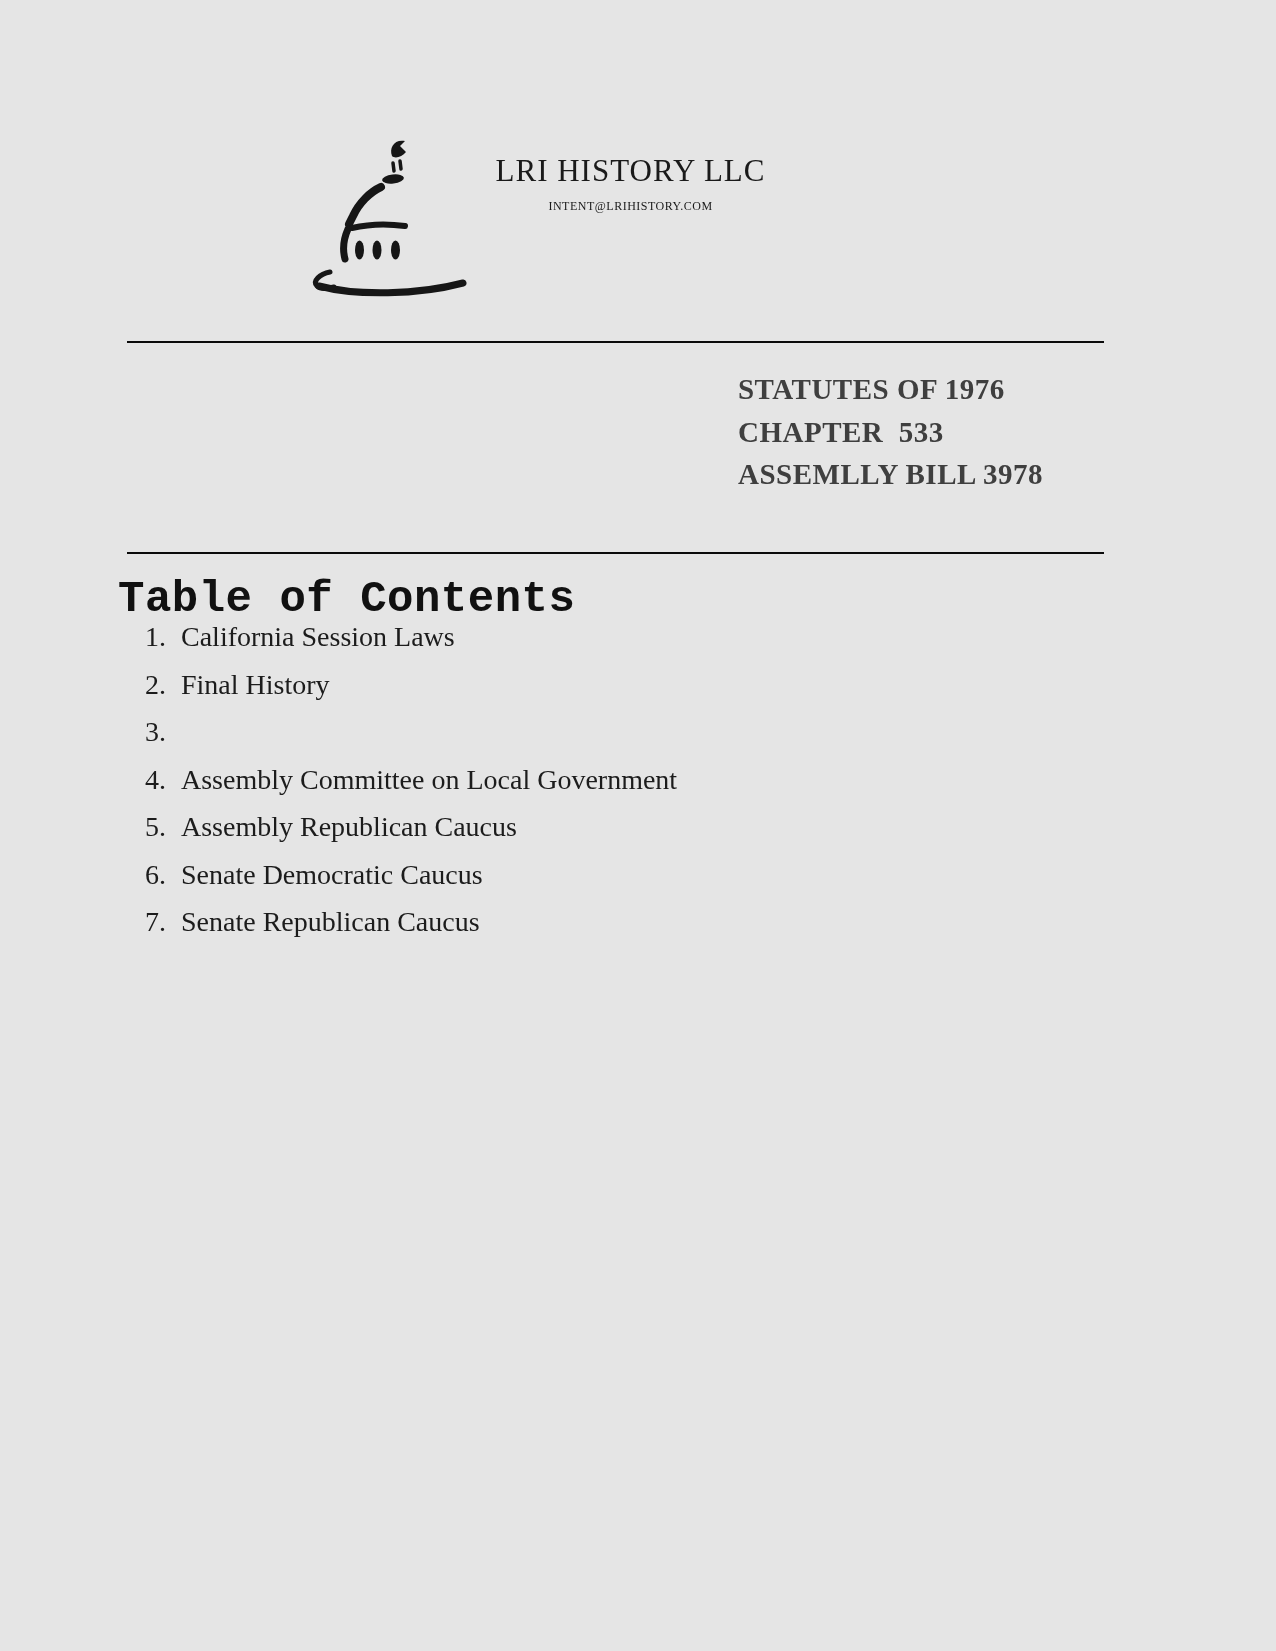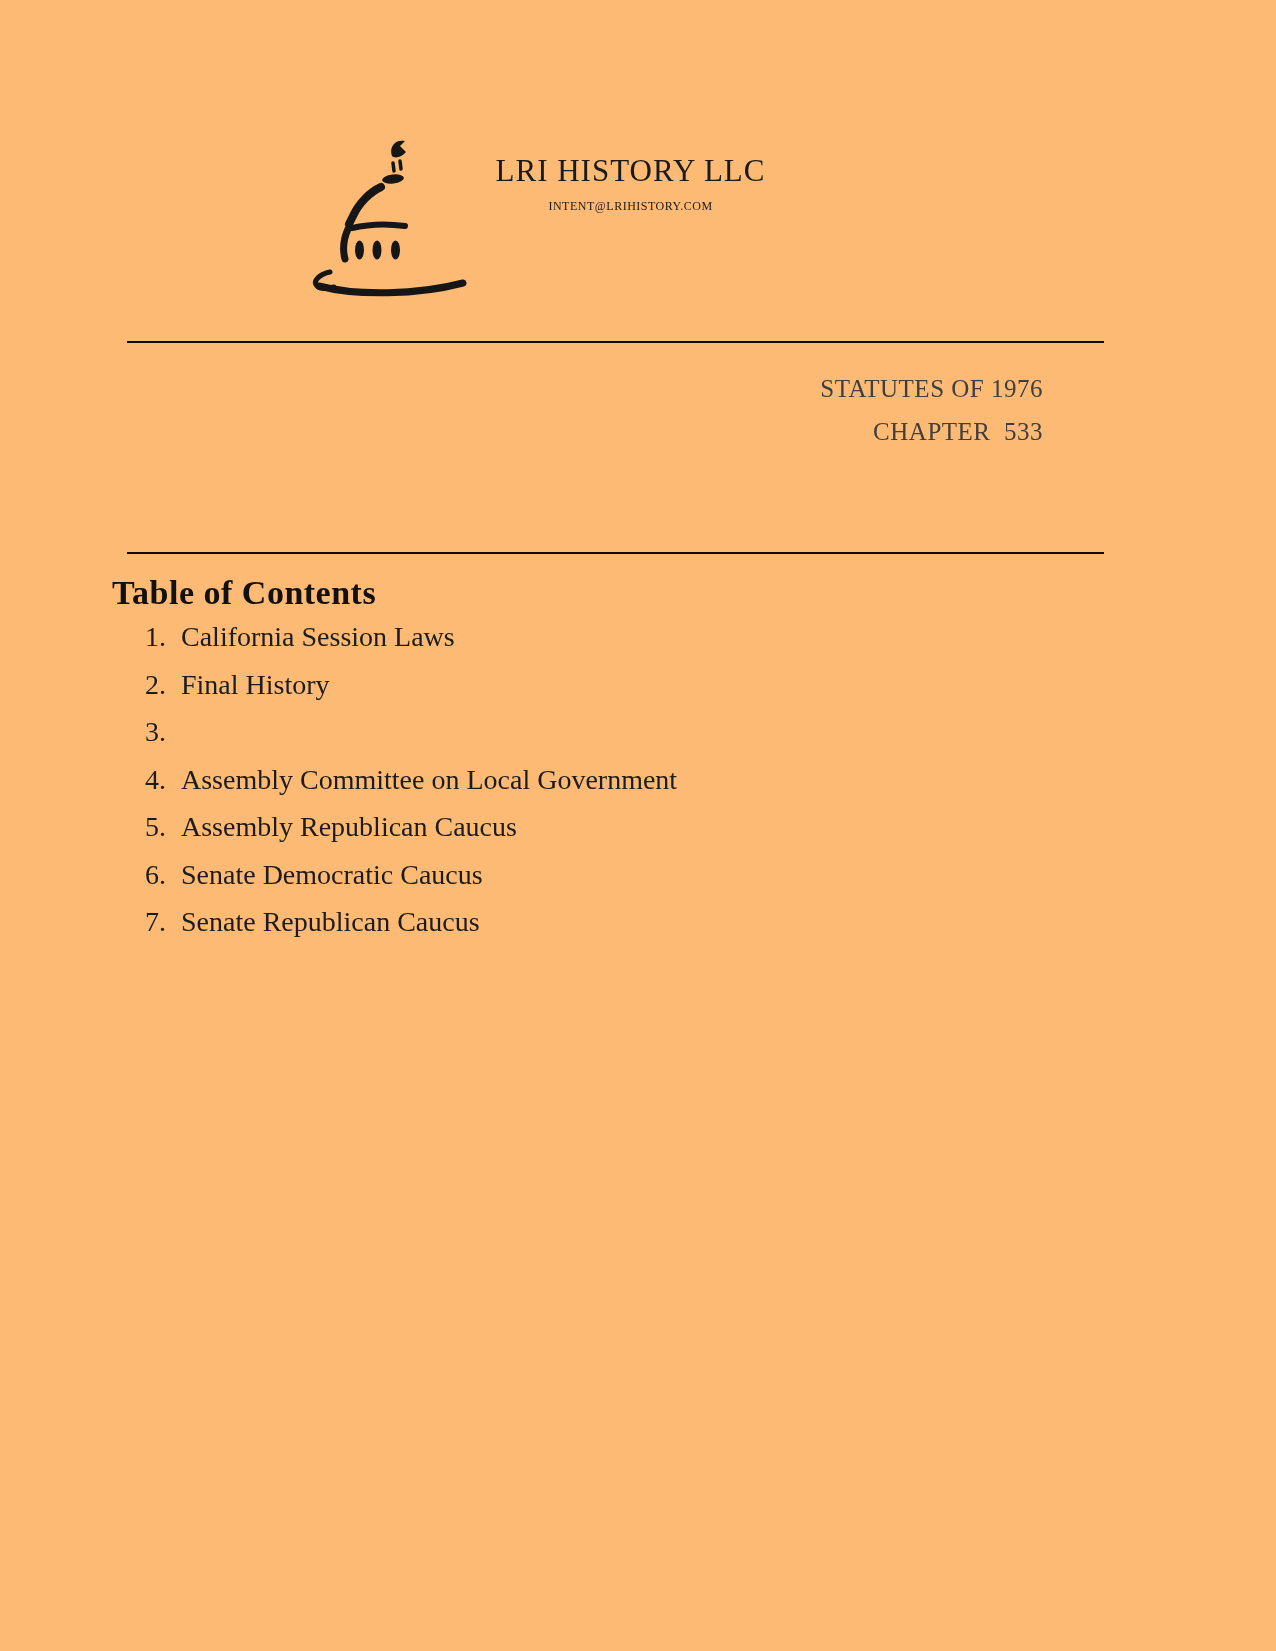--- a/index.html
+++ b/index.html
@@ -4,21 +4,21 @@
 <style>
   html, body {
     margin: 0;
     padding: 0;
     background: #ffffff;
   }
   .page {
     position: relative;
     width: 1276px;
     height: 1651px;
-    background: #fdba74;
+    background: #e5e5e5;
     font-family: "Liberation Serif", "DejaVu Serif", serif;
     color: #1a1a1a;
     overflow: hidden;
   }
 
   
   .logo {
     position: absolute;
     left: 296px;
     top: 126px;
@@ -62,39 +62,39 @@
     background: #0a0a0a;
   }
   .rule-1 { top: 341px; }
   .rule-2 { top: 552px; }
 
   
   .doc-title {
     position: absolute;
     top: 368px;
     right: 233px;
-    text-align: right;
-    font-weight: normal;
-    font-size: 25px;
+    font-weight: bold;
+    font-size: 29px;
     line-height: 42.5px;
     letter-spacing: 0.5px;
     color: #3f3f3f;
   }
   .doc-title div { white-space: pre; }
 
   
   .toc-heading {
     position: absolute;
-    left: 112px;
+    left: 118px;
     top: 574px;
-    font-size: 34px;
+    font-size: 44px;
     font-weight: bold;
     letter-spacing: 0.5px;
     color: #111111;
     white-space: nowrap;
+    font-family: Liberation Mono, monospace;
   }
   .toc-list {
     position: absolute;
     left: 145px;
     top: 621px;
     width: 900px;
   }
   .toc-item {
     display: flex;
     align-items: baseline;
@@ -143,20 +143,21 @@
   <div class="org-block">
     <div class="org-name">LRI HISTORY LLC</div>
     <div class="org-contact">INTENT@LRIHISTORY.COM</div>
   </div>
 
   <div class="rule rule-1"></div>
 
   <div class="doc-title">
     <div>STATUTES OF 1976</div>
     <div>CHAPTER  533</div>
+    <div>ASSEMLLY BILL 3978</div>
   </div>
 
   <div class="rule rule-2"></div>
 
   <div class="toc-heading">Table of Contents</div>
 
   <div class="toc-list">
     <div class="toc-item">
       <span class="toc-num">1.</span>
       <span class="toc-label">California Session Laws</span>

